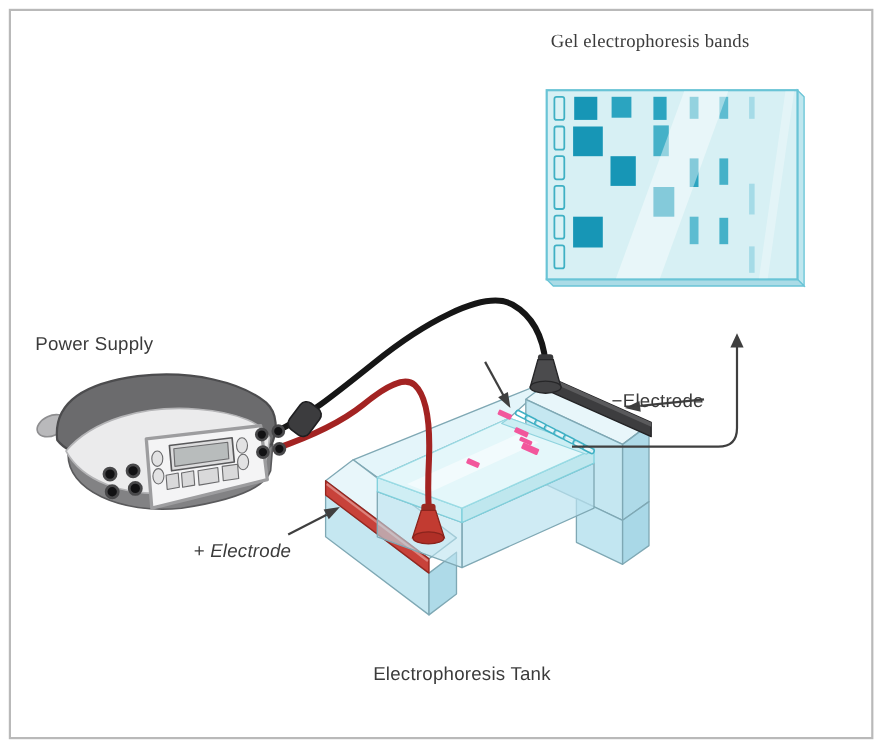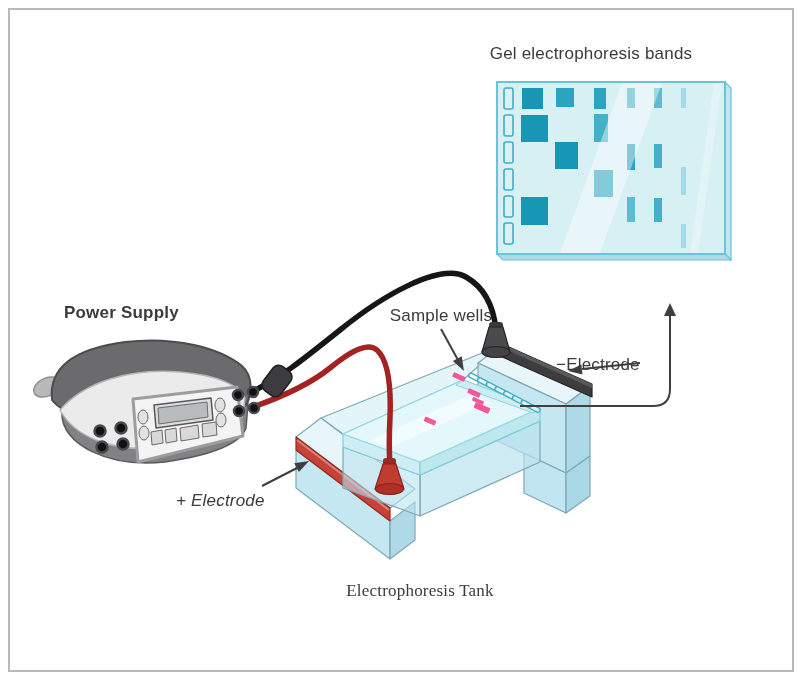--- a/index.html
+++ b/index.html
@@ -152,19 +152,18 @@
       </g>
       <g fill="#111113" stroke="#48484a" stroke-width="2.5">
         <circle cx="238" cy="395" r="5"></circle>
         <circle cx="253" cy="392" r="5"></circle>
         <circle cx="239" cy="411" r="5"></circle>
         <circle cx="254" cy="408" r="5"></circle>
       </g>
     </g>
   </svg>
 
-  <div class="label center" style="left:441px;top:44px;width:300px;">Gel electrophoresis bands</div>
-  <div class="label" style="left:64px;top:303px;font-weight:bold;">Power Supply</div>
-  <div class="label center" style="left:371px;top:306px;width:140px;">Sample wells</div>
+  <div class="label center" style="left:441px;top:28px;width:300px;font-family:Liberation Serif, serif;">Gel electrophoresis bands</div>
+  <div class="label" style="left:32px;top:303px;">Power Supply</div>
   <div class="label" style="left:556px;top:344px;margin-top:11px;">−Electrode</div>
   <div class="label" style="left:176px;top:491px;font-style:italic;">+ Electrode</div>
-  <div class="label center" style="left:320px;top:581px;width:200px;font-family:Liberation Serif, serif;">Electrophoresis Tank</div>
+  <div class="label center" style="left:320px;top:603px;width:200px;">Electrophoresis Tank</div>
 </div>
 
 </body></html>

